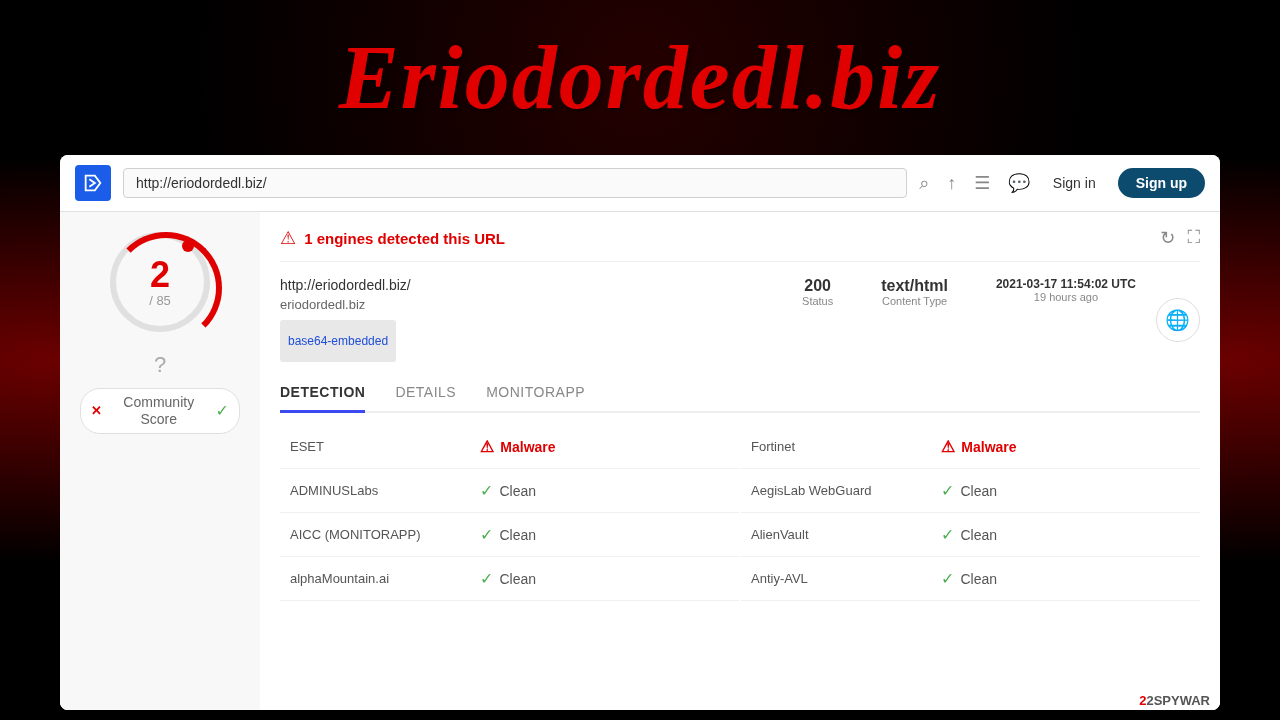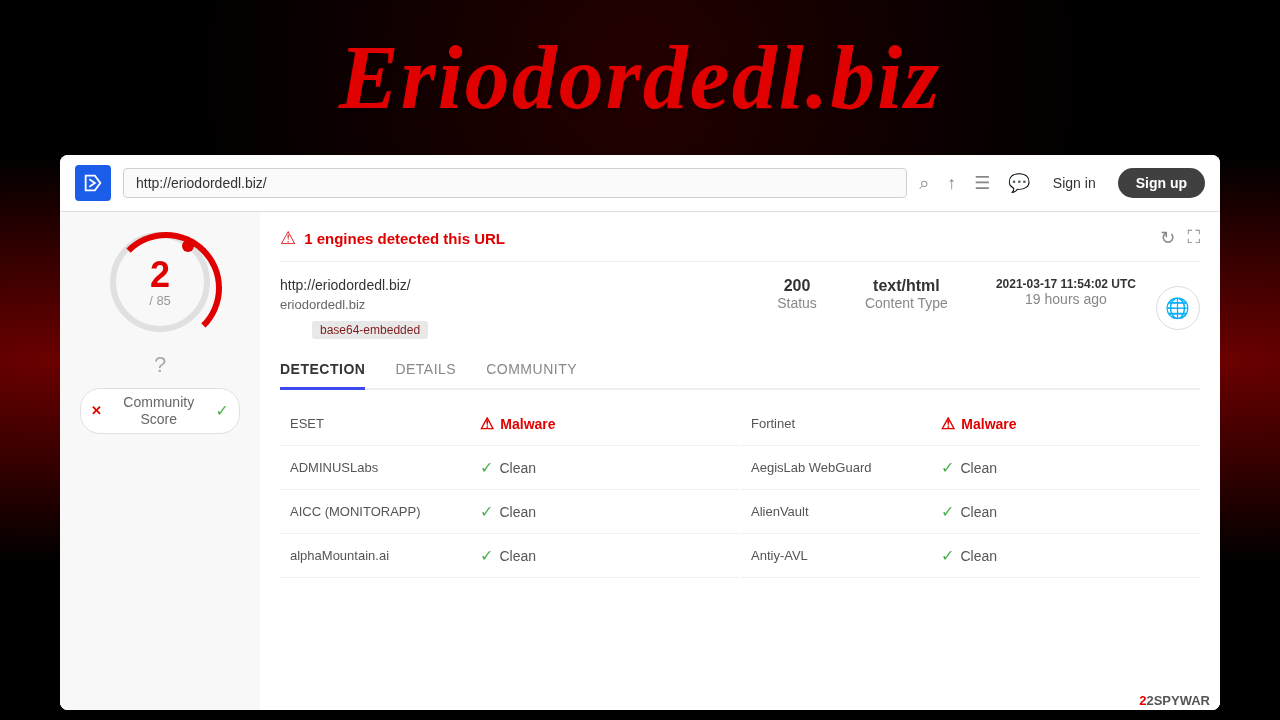--- a/index.html
+++ b/index.html
@@ -107,21 +107,21 @@
     }
     .sign-in-btn {
       background: none;
       border: none;
       color: #333;
       font-size: 14px;
       cursor: pointer;
       padding: 6px 10px;
     }
     .signup-btn {
-      background: #404040;
+      background: #0c4a6e;
       color: #fff;
       border: none;
       border-radius: 20px;
       padding: 7px 18px;
       font-size: 14px;
       font-weight: bold;
       cursor: pointer;
     }
 
     
@@ -276,40 +276,39 @@
       margin-bottom: 4px;
     }
     .url-domain {
       font-size: 13px;
       color: #666;
       margin-bottom: 8px;
     }
     .url-tag {
       display: inline-block;
       background: #e8e8e8;
-      color: #7f1d1d;
+      color: #1d4ed8;
       font-size: 12px;
-      padding: 2px 8px;
+      padding: 14px 8px;
       border-radius: 3px;
-      margin-left: 32px;
     }
     .url-meta {
       display: flex;
       gap: 48px;
     }
     .meta-item {
       text-align: center;
     }
     .meta-value {
       font-size: 16px;
       font-weight: bold;
       color: #333;
     }
     .meta-label {
-      font-size: 14px;
+      font-size: 11px;
       color: #888;
     }
     .favicon-circle {
       width: 44px;
       height: 44px;
       border-radius: 50%;
       border: 1px solid #ddd;
       display: flex;
       align-items: center;
       justify-content: center;
@@ -473,21 +472,21 @@
             <div class="meta-value" style="font-size:12px;">2021-03-17 11:54:02 UTC</div>
             <div class="meta-label">19 hours ago</div>
           </div>
         </div>
         <div class="favicon-circle">🌐</div>
       </div>
 
       <div class="tabs">
         <div class="tab active">DETECTION</div>
         <div class="tab">DETAILS</div>
-        <div class="tab">COMMUNITY</div>
+        <div class="tab">MONITORAPP</div>
       </div>
 
       <div class="detection-grid">
 
         <div>
 
           <div class="detection-row">
             <span class="engine-name">ESET</span>
             <span class="result-badge result-malware">
               <span class="alert-circle">⚠</span>

